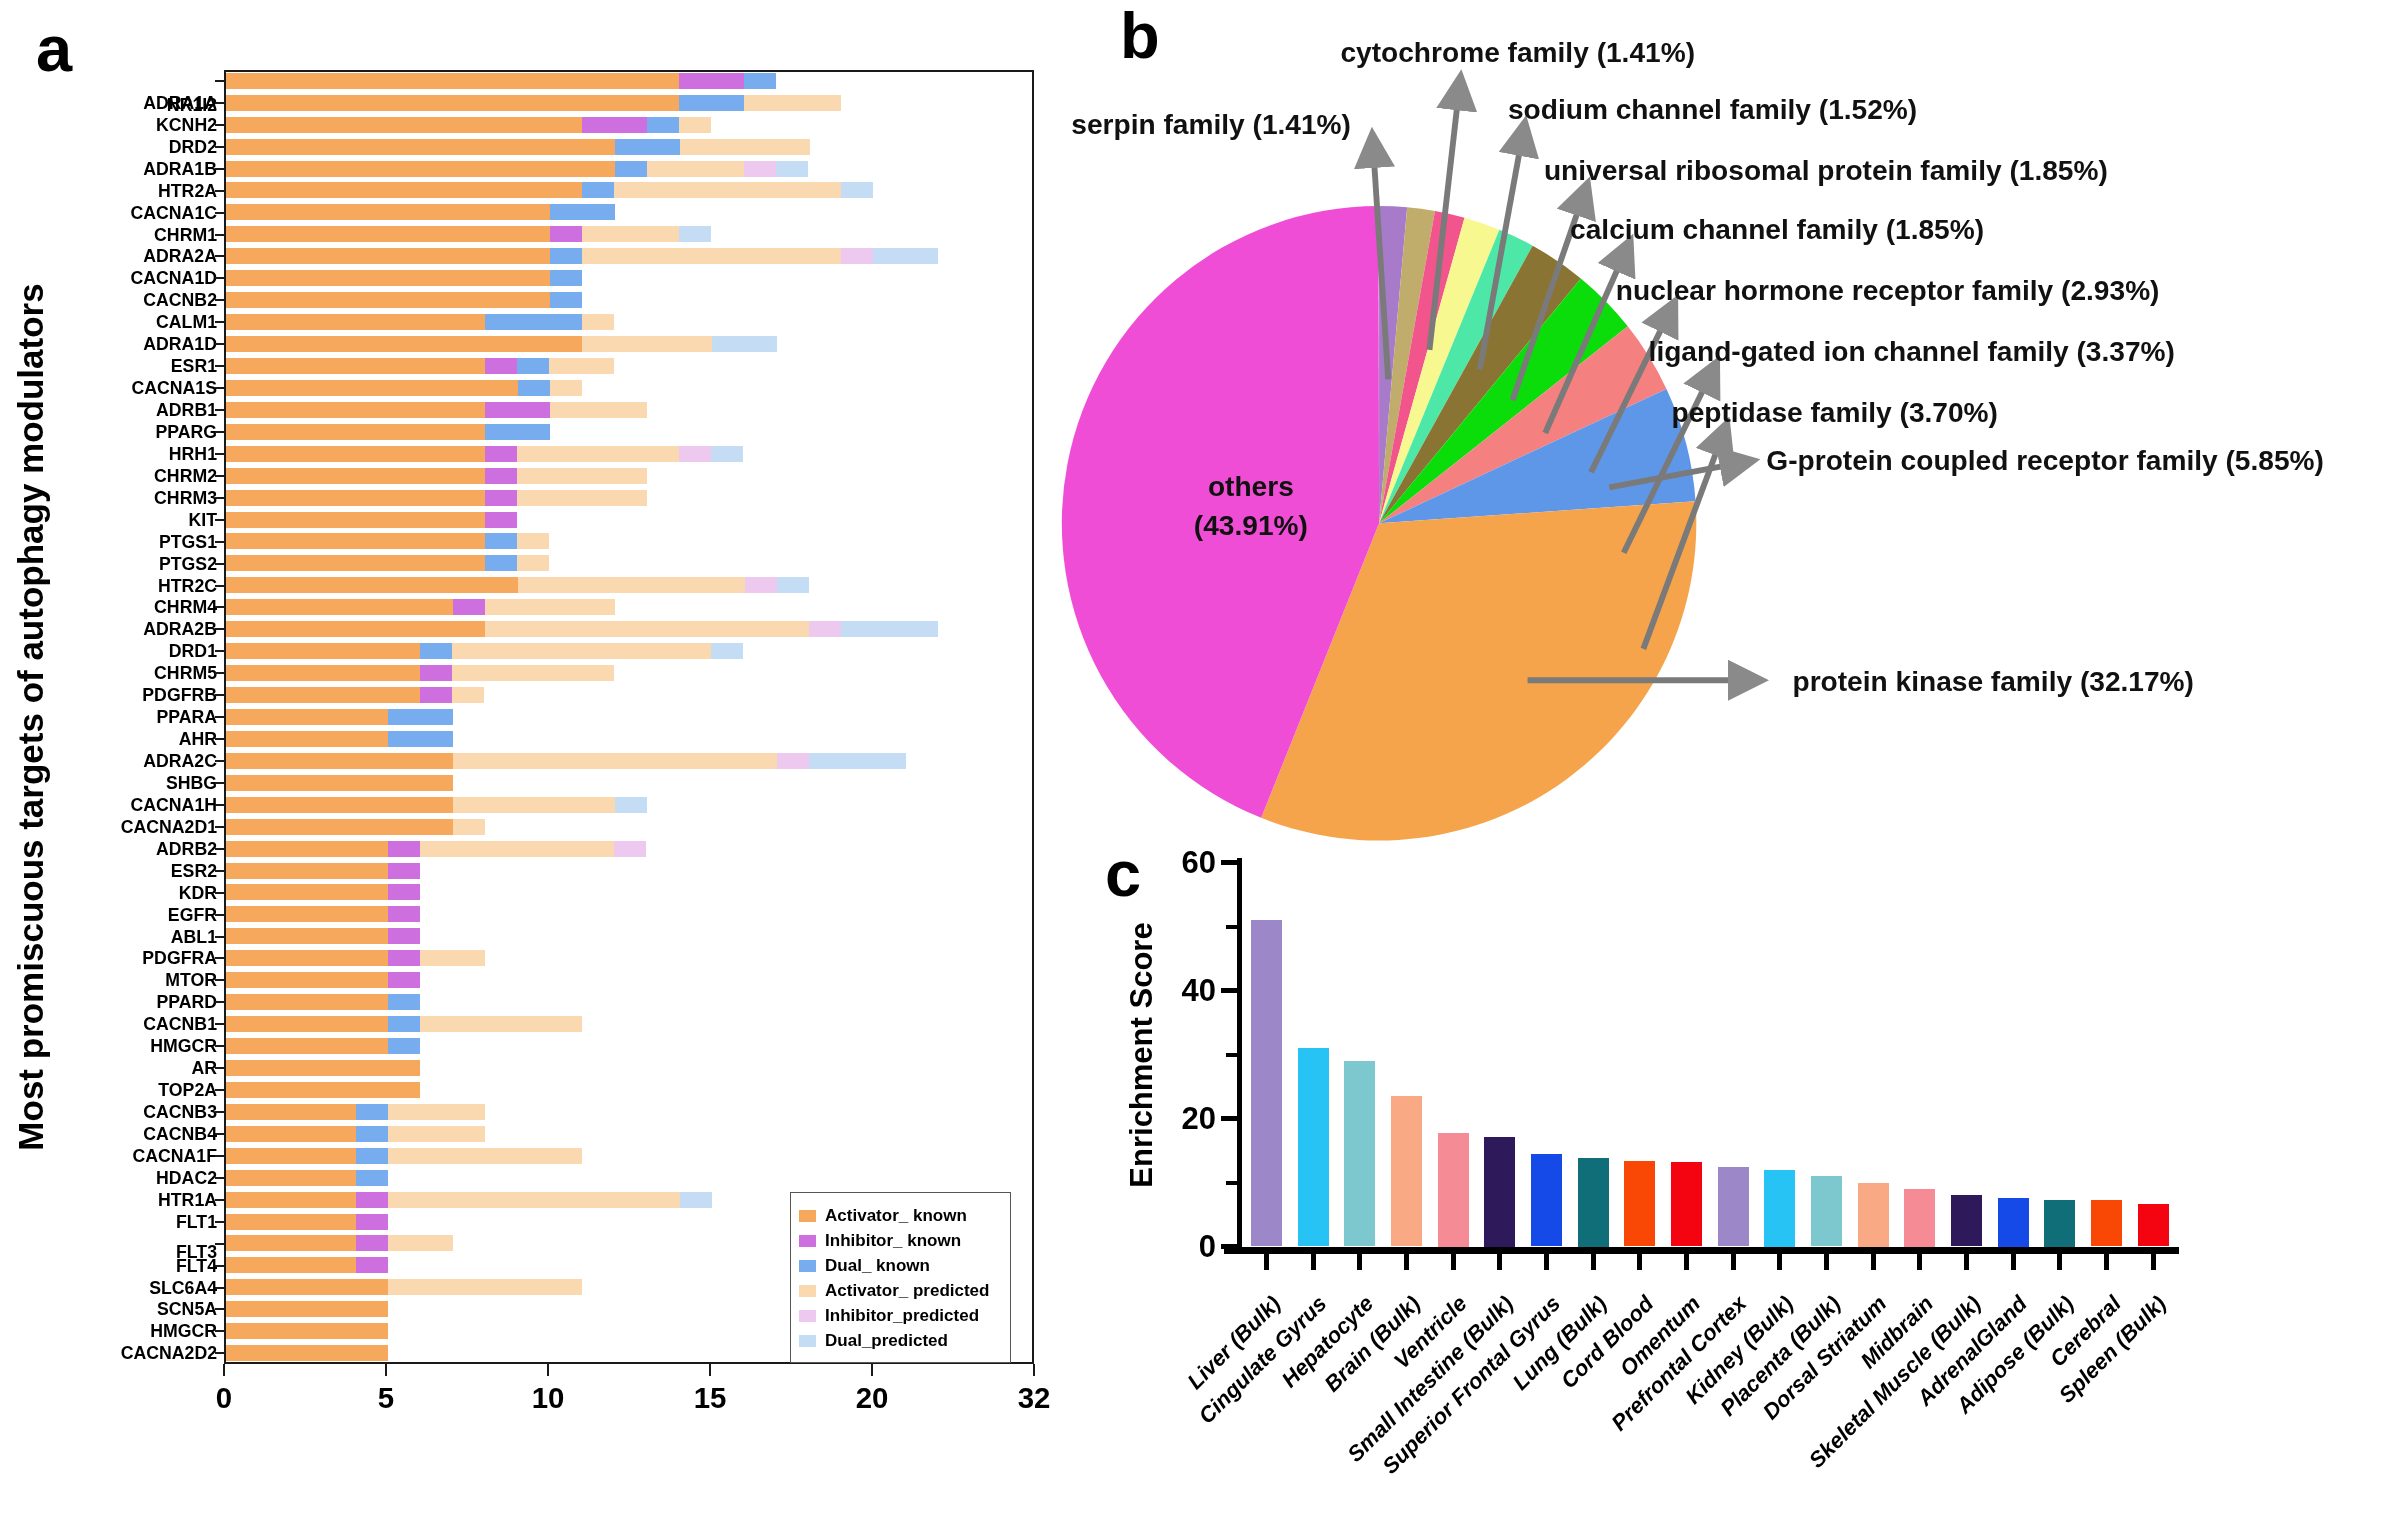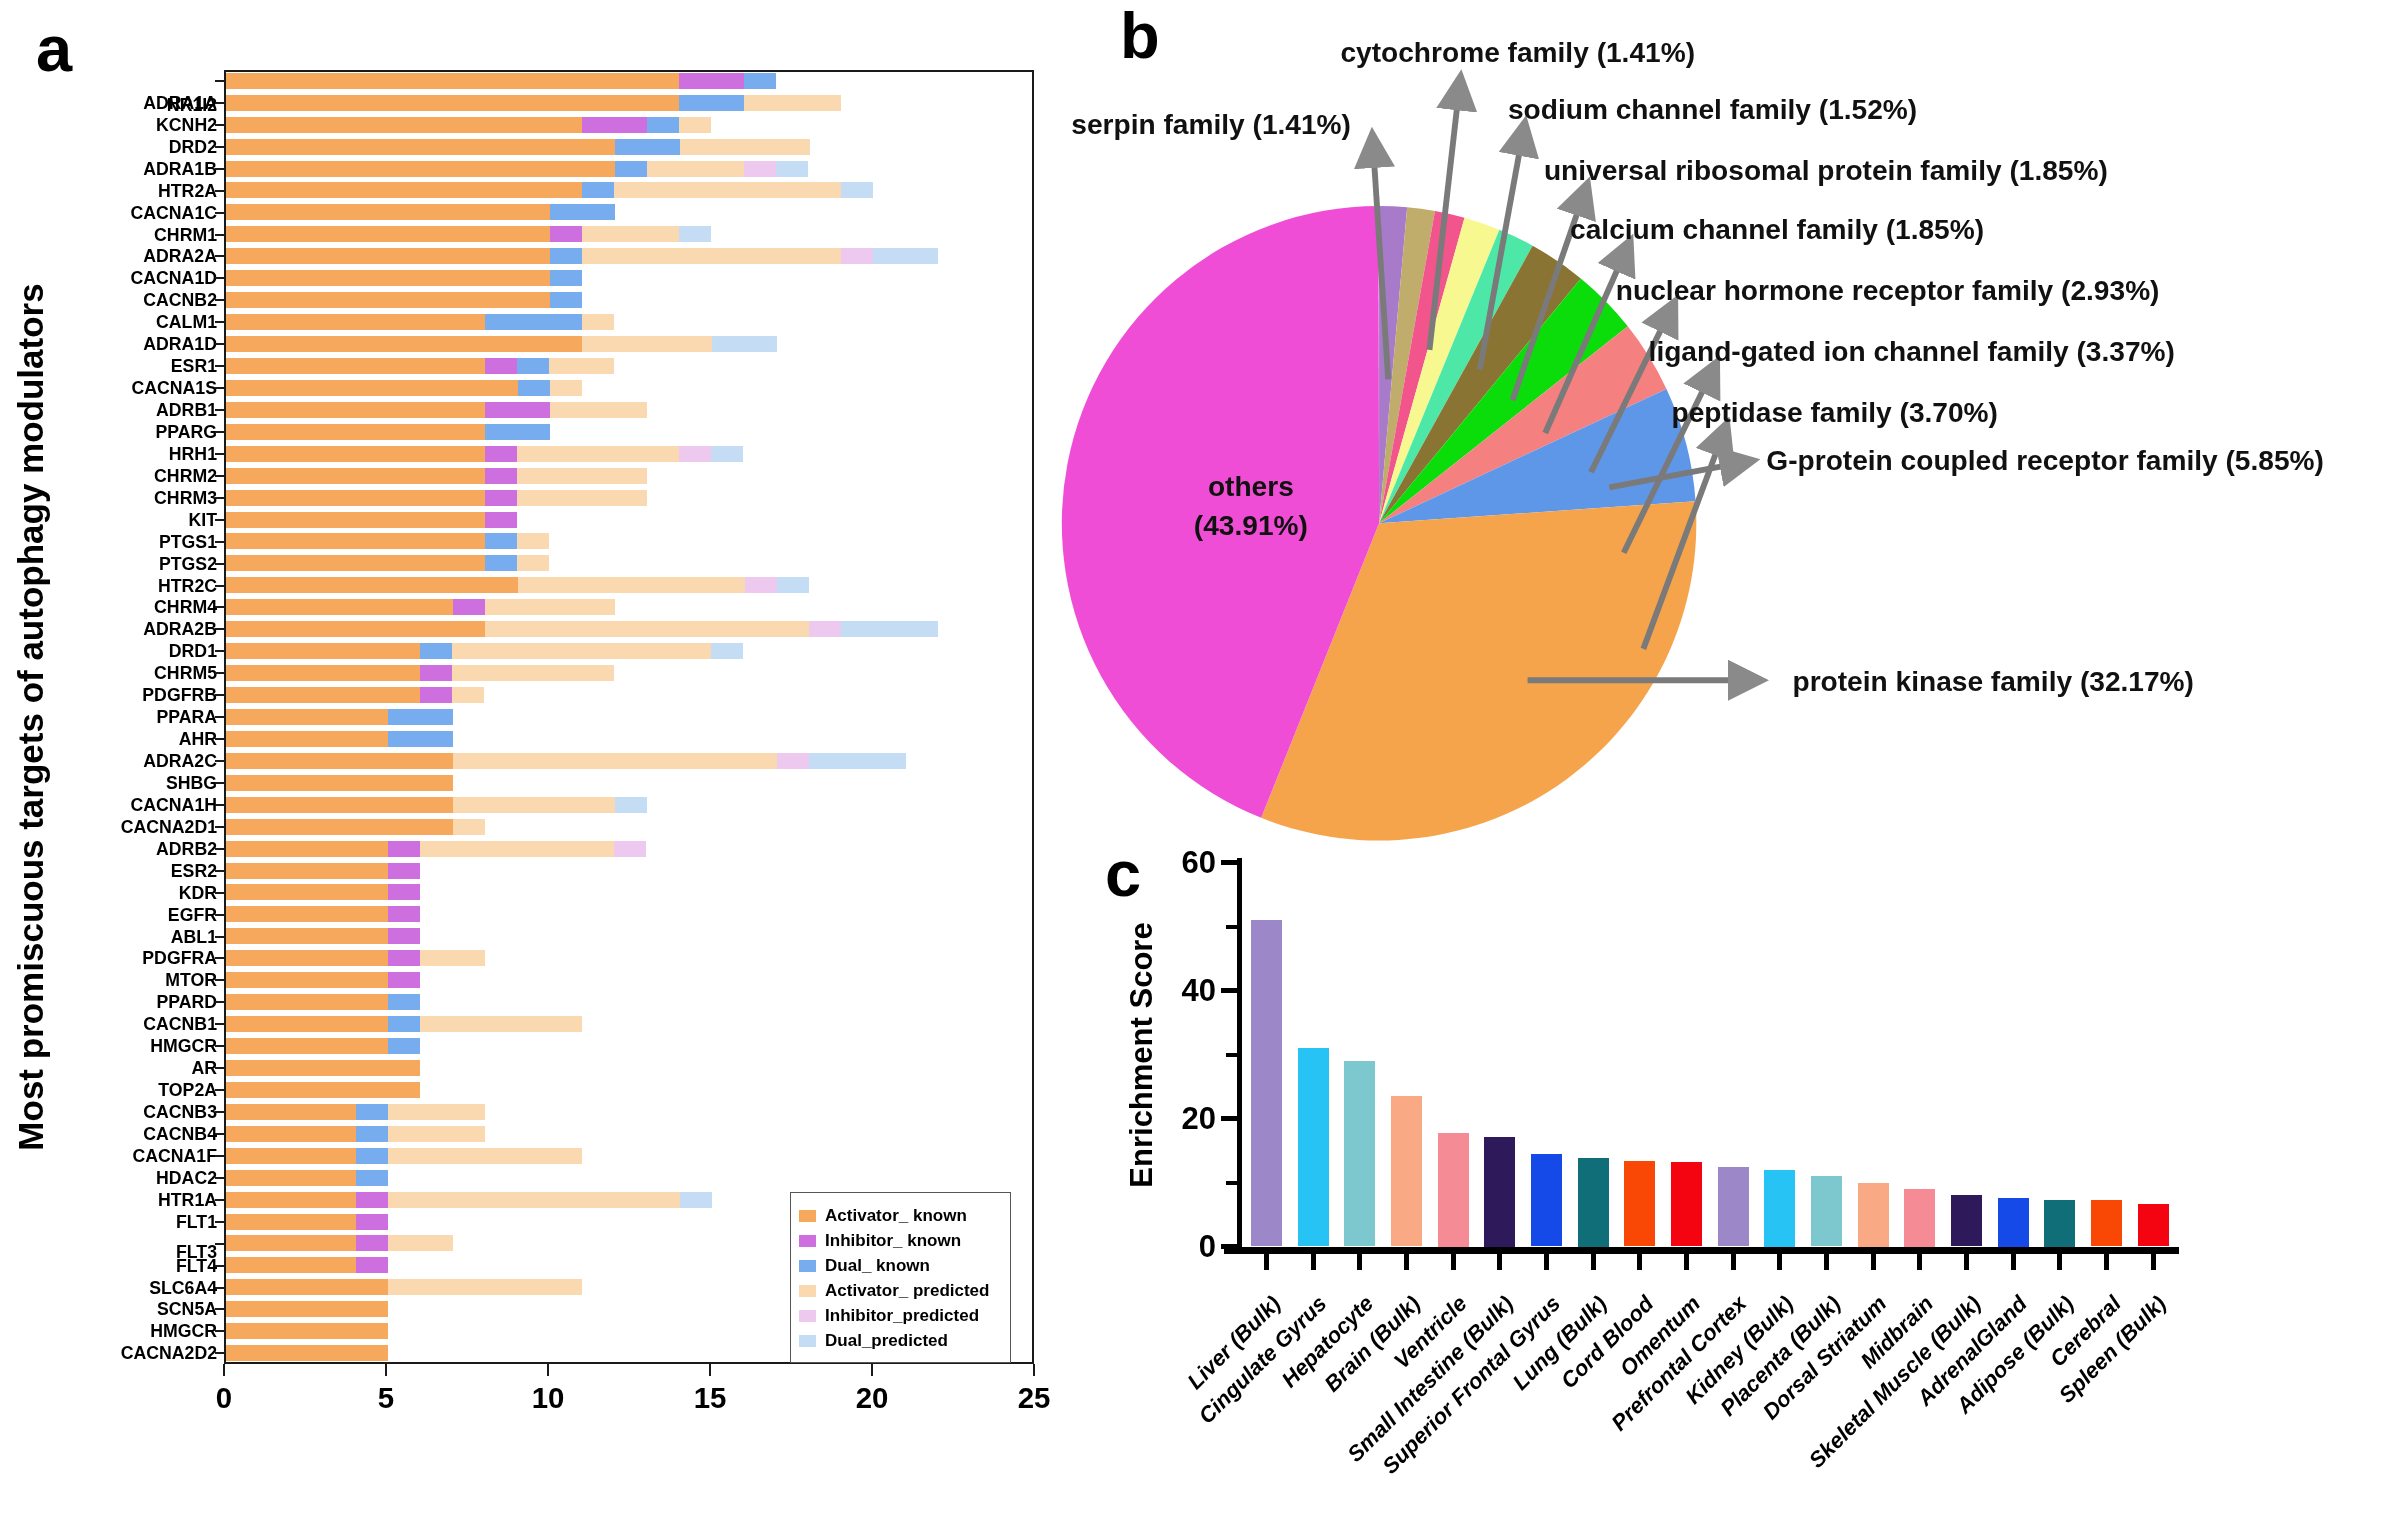--- a/index.html
+++ b/index.html
@@ -454,21 +454,21 @@
       <div class="pa-xlab" style="left: 224px;">0</div>
       <div class="pa-xtick" style="left: 385px;"></div>
       <div class="pa-xlab" style="left: 386px;">5</div>
       <div class="pa-xtick" style="left: 547px;"></div>
       <div class="pa-xlab" style="left: 548px;">10</div>
       <div class="pa-xtick" style="left: 709px;"></div>
       <div class="pa-xlab" style="left: 710px;">15</div>
       <div class="pa-xtick" style="left: 871px;"></div>
       <div class="pa-xlab" style="left: 872px;">20</div>
       <div class="pa-xtick" style="left: 1033px;"></div>
-      <div class="pa-xlab" style="left: 1034px;">25</div>
+      <div class="pa-xlab" style="left: 1034px;">32</div>
     </div>
   <div id="pa-legend">
       <div class="leg-item">
         <div class="leg-swatch" style="background: rgb(246, 168, 92);"></div>
         <div class="leg-label">Activator_ known</div>
       </div>
       <div class="leg-item">
         <div class="leg-swatch" style="background: rgb(206, 111, 224);"></div>
         <div class="leg-label">Inhibitor_ known</div>
       </div>

